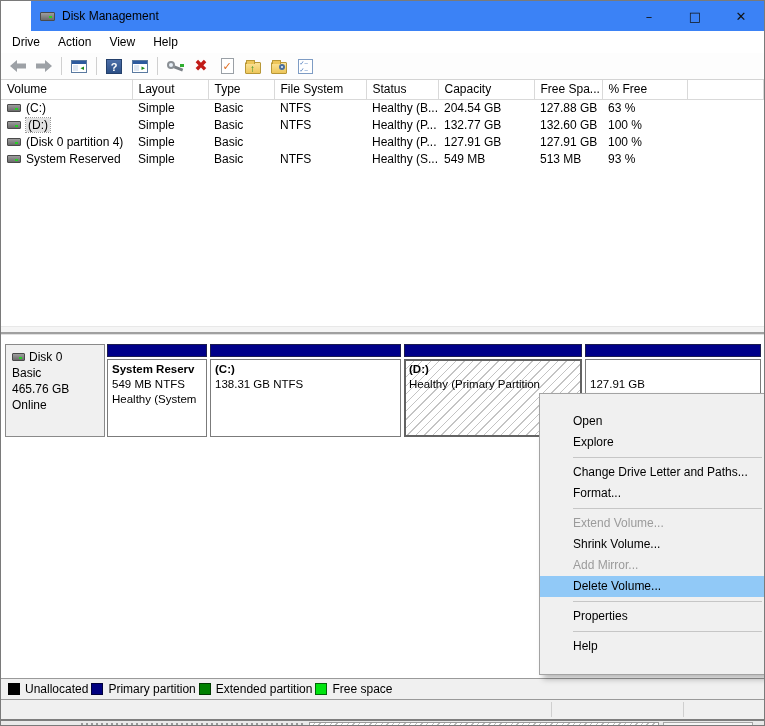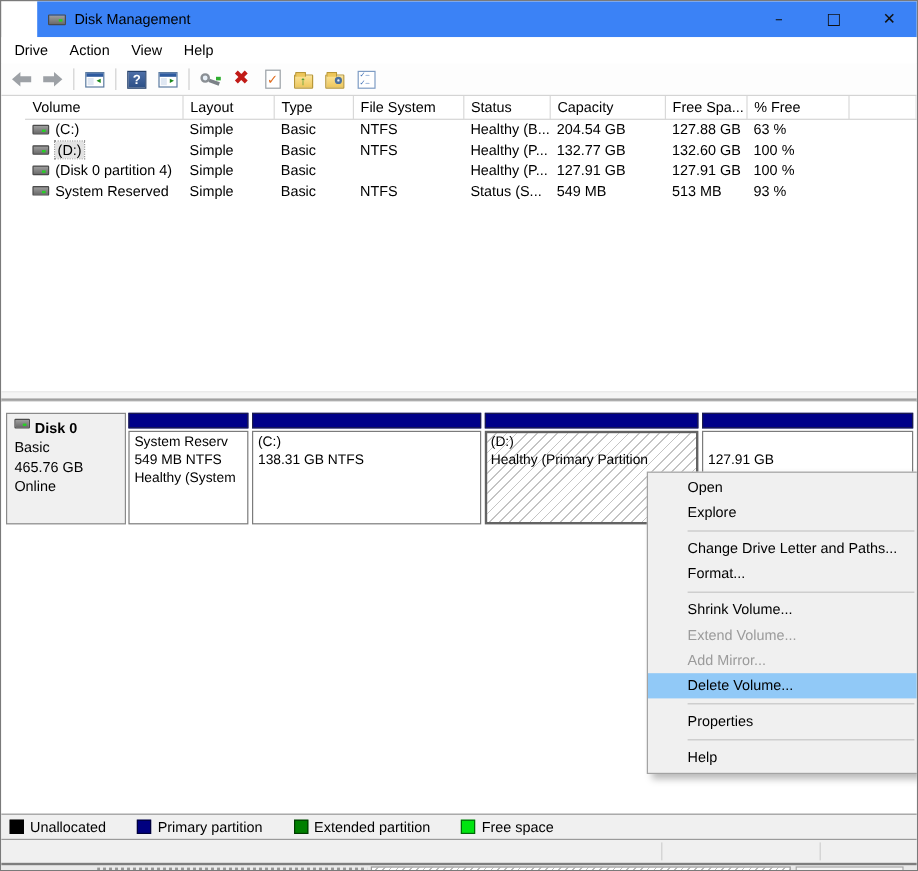--- a/index.html
+++ b/index.html
@@ -38,65 +38,65 @@
   .doc-ico { width:13px; height:16px; background:#fff; border:1px solid #9aa0a6; position:relative; }
   .doc-ico::after { content:"\2713"; position:absolute; left:1px; top:1px; font-size:11px; color:#e06c1f; font-weight:bold; }
   .folder-ico { width:16px; height:12px; background:linear-gradient(#fbe398,#edc65a); border:1px solid #b89737; border-radius:1px; position:relative; margin-top:3px; }
   .folder-ico::before { content:""; position:absolute; left:0; top:-3px; width:7px; height:3px; background:#edc65a; border:1px solid #b89737; border-bottom:none; border-radius:1px 1px 0 0; }
   .folder-ico .up { position:absolute; left:4px; top:0px; color:#1c8a1c; font-size:10px; font-weight:bold; line-height:11px; }
   .folder-ico .mag { position:absolute; right:1px; top:1px; width:6px; height:6px; border:2px solid #4a6f9d; border-radius:50%; background:#eaf1fa; }
   .list-ico { width:15px; height:15px; background:#fff; border:1px solid #7e9cc4; position:relative; }
   .list-ico::before { content:"\2713 \2013\A\2713 \2013"; white-space:pre; position:absolute; left:1px; top:0px; font-size:6px; line-height:7px; color:#3b6db5; }
 
   
-  .top-pane { height:246px; background:#fff; overflow:hidden;padding-left:20px; }
+  .top-pane { height:246px; background:#fff; overflow:hidden; }
   .vtable { width:100%; border-collapse:collapse; table-layout:fixed; }
   .vtable th { font-weight:normal; text-align:left; height:19px; padding:0 0 0 6px; border-right:1px solid #d9d9d9; border-bottom:1px solid #d9d9d9; background:#fff; font-size:12px; }
   .vtable td { height:17px; padding:0 0 0 6px; font-size:12px; white-space:nowrap; overflow:hidden; }
   .vol-cell { display:flex; align-items:center; gap:5px; }
   .vol-cell .drive-ico { flex:none; width:14px; height:8px; }
   .vol-label.selected { background:#e3e3e3; outline:1px dotted #9a9a9a; padding:0 2px; }
 
   
   .scroll-strip { height:6px; background:#f5f5f5; border-top:1px solid #e8e8e8; }
   .splitter { height:3px; background:#a0a0a0; border-bottom:1px solid #e0e0e0; }
 
   
   .bottom-pane { position:relative; height:343px; background:#fff; }
   .disk-strip { position:absolute; left:4px; top:9px; right:3px; height:93px; display:flex; }
   .disk-info { width:100px; flex:none; background:#f0f0f0; border:1px solid #8a8a8a; padding:4px 6px; line-height:16px; }
-  .disk-info .disk-name { font-weight:bold; display:flex; gap:4px; }
+  .disk-info .disk-name { font-weight:normal; display:flex; align-items:center; gap:4px; }
   .disk-info .drive-ico { width:13px; height:8px; }
   .partitions { flex:1; display:flex; gap:3px; margin-left:2px; }
   .partition { display:flex; flex-direction:column; }
   .part-sr { width:100px; flex:none; }
   .part-c  { width:191px; flex:none; }
   .part-d  { width:178px; flex:none; }
   .part-4  { flex:1; }
   .pbar { height:13px; border:1px solid #1c1c4e; margin-bottom:2px; }
   .pbox { flex:1; background:#fff; border:1px solid #7b7b7b; padding:2px 4px; overflow:hidden; line-height:15px; font-size:11.5px; white-space:nowrap; }
-  .pbox .pname { font-weight:normal; min-height:15px; }
+  .pbox .pname { font-weight:bold; min-height:15px; }
   .pbox.selected { border:2px solid #636363; padding:1px 3px;
     background:repeating-linear-gradient(135deg, rgba(255,255,255,0) 0 5px, #c4c4c4 5px 6px), #fff; }
 
   
-  .legend { position:absolute; left:0; top:677px; width:100%; height:22px; background:#f0f0f0; border-top:1px solid #9a9a9a; border-bottom:1px solid #9a9a9a; display:flex; align-items:center; padding-left:7px; gap:26px; }
+  .legend { position:absolute; left:0; top:677px; width:100%; height:22px; background:#f0f0f0; border-top:1px solid #9a9a9a; border-bottom:1px solid #9a9a9a; display:flex; align-items:center; padding-left:7px; gap:3px; }
   .legend-item { display:flex; align-items:center; gap:5px; }
   .swatch { width:12px; height:12px; border:1px solid rgba(0,0,0,.55); }
   .statusbar { position:absolute; left:0; top:699px; width:100%; height:19px; background:#f0f0f0; }
   .sb-sep { position:absolute; top:2px; bottom:2px; width:1px; background:#cfcfcf; }
   .edge-artifact { position:absolute; left:0; top:718px; width:100%; height:8px; background:#e9e9e9; border-top:2px solid #7d7d7d; overflow:hidden; }
   .ea-smudge { position:absolute; left:80px; top:2px; width:225px; height:3px;
     background:repeating-linear-gradient(90deg,#555 0 2px, transparent 2px 5px); opacity:.55; }
   .ea-hatch { position:absolute; left:308px; top:1px; width:350px; height:5px; border:1px solid #9a9a9a;
     background:repeating-linear-gradient(135deg,#fff 0 3px,#bbb 3px 4px); }
   .ea-mark { position:absolute; left:662px; top:1px; width:90px; height:5px; border:1px solid #a5a5a5; background:#f5f5f5; }
 
   
-  .context-menu { position:absolute; left:538px; top:392px; width:226px; background:#f0f0f0; border:1px solid #a3a3a3; box-shadow:4px 4px 6px rgba(0,0,0,.28); padding:2px 0; z-index:10; }
+  .context-menu { position:absolute; left:538px; top:392px; width:226px; background:#f0f0f0; border:1px solid #a3a3a3; box-shadow:4px 4px 6px rgba(0,0,0,.28); padding:17px 0; z-index:10; }
   .cm-item { height:21px; line-height:21px; padding-left:33px; font-size:12px; white-space:nowrap; }
   .cm-item.disabled { color:#9b9b9b; }
   .cm-item.highlighted { background:#91c9f7; }
   .cm-sep { height:1px; background:#c6c6c6; margin:4px 2px 4px 33px; }
 </style>
 </head>
 <body>
 
 <div class="window">
 
@@ -252,21 +252,21 @@
         <tr>
           <td>
               <span class="vol-cell">
                 <span class="drive-ico"></span>
                 <span class="vol-label">System Reserved</span>
               </span>
             </td>
           <td>Simple</td>
           <td>Basic</td>
           <td>NTFS</td>
-          <td>Status (S...</td>
+          <td>Healthy (S...</td>
           <td>549 MB</td>
           <td>513 MB</td>
           <td>93 %</td>
           <td></td>
         </tr>
       </tbody>
     </table>
   </div>
 
   <div class="scroll-strip"></div>
@@ -348,22 +348,22 @@
     <span class="ea-mark"></span>
   </div>
 
   <div class="context-menu">
     <div class="cm-item">Open</div>
     <div class="cm-item">Explore</div>
     <div class="cm-sep"></div>
     <div class="cm-item">Change Drive Letter and Paths...</div>
     <div class="cm-item">Format...</div>
     <div class="cm-sep"></div>
+    <div class="cm-item disabled">Extend Volume...</div>
     <div class="cm-item">Shrink Volume...</div>
-    <div class="cm-item disabled">Extend Volume...</div>
     <div class="cm-item disabled">Add Mirror...</div>
     <div class="cm-item highlighted">Delete Volume...</div>
     <div class="cm-sep"></div>
     <div class="cm-item">Properties</div>
     <div class="cm-sep"></div>
     <div class="cm-item">Help</div>
   </div>
 
 </div>
 

